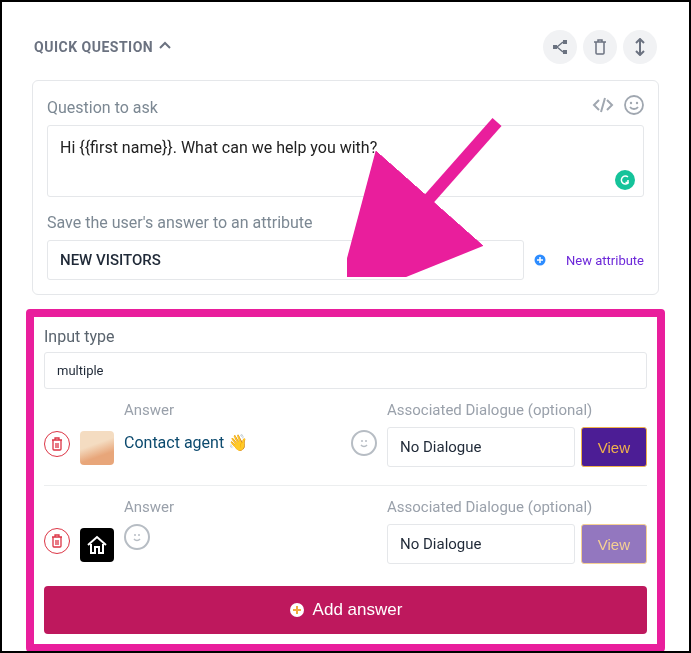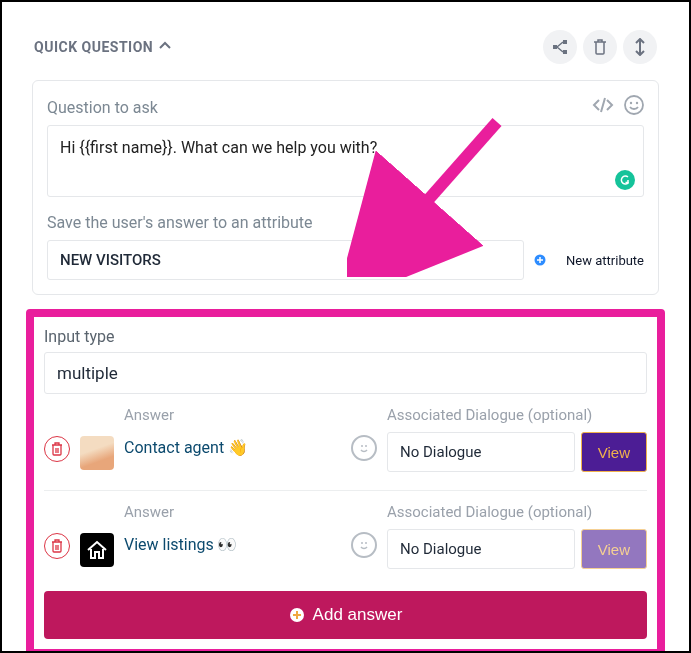--- a/index.html
+++ b/index.html
@@ -108,21 +108,21 @@
   .attr-input {
     flex: 1;
     border: 1px solid #e5e7ea;
     border-radius: 3px;
     padding: 10px 12px;
     font-size: 15px;
     color: #1f2937;
     font-weight: 500;
   }
   .new-attr-link {
-    color: #0f172a;
+    color: #6d28d9;
     font-size: 13px;
     display: flex;
     align-items: center;
     gap: 20px;
     cursor: pointer;
     white-space: nowrap;
   }
 
   
   .highlight {
@@ -130,21 +130,21 @@
     border-radius: 4px;
     margin: 0 4px;
     padding: 10px;
   }
 
   .input-type-field {
     width: 100%;
     border: 1px solid #e5e7ea;
     border-radius: 3px;
     padding: 10px 12px;
-    font-size: 17px;
+    font-size: 13px;
     color: #1f2937;
   }
 
   .answer-row {
     display: flex;
     align-items: flex-start;
     gap: 10px;
     border-bottom: 1px solid #eceeef;
     padding: 12px 0 18px 0;
   }
@@ -378,23 +378,20 @@
           </svg>
       </div>
       <div class="avatar" style="background:#000;display:flex;align-items:center;justify-content:center;">
         <svg width="26" height="26" viewBox="0 0 26 26">
             <path d="M4 13L13 5l9 8M7 12v9h4v-6h4v6h4v-9" stroke="#fff" stroke-width="2" fill="#000"></path>
           </svg>
       </div>
       <div class="answer-col">
         <div class="answer-header">Answer</div>
         <div class="answer-input-row">
-          <div class="answer-input">
-            <span>View listings 👀</span>
-          </div>
           <div class="emoji-btn">
             <svg width="14" height="14" viewBox="0 0 14 14">
                 <circle cx="5" cy="5" r="1" fill="#b7bdc4"></circle>
                 <circle cx="9" cy="5" r="1" fill="#b7bdc4"></circle>
                 <path d="M4 9c.8 1 2 1.5 3 1.5s2.2-.5 3-1.5" stroke="#b7bdc4" stroke-width="1.5" fill="none"></path>
               </svg>
           </div>
         </div>
       </div>
       <div class="dialogue-col">

